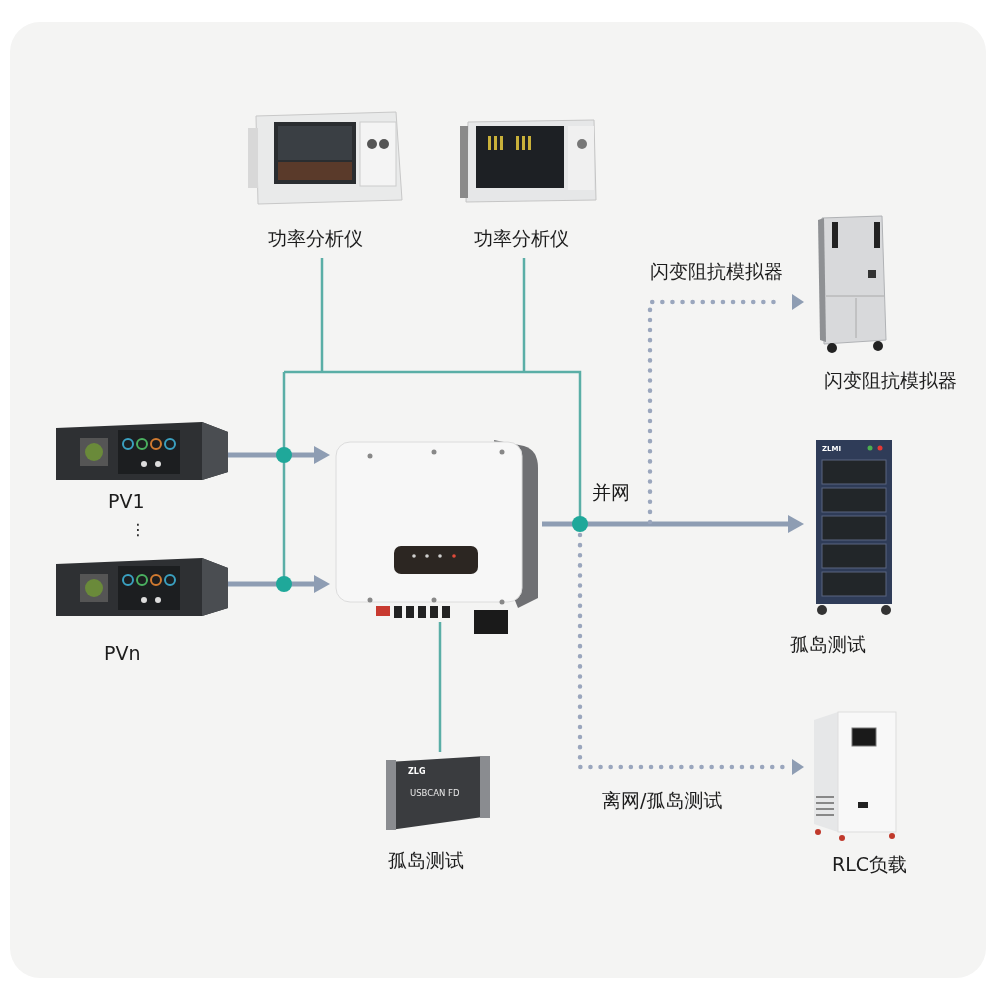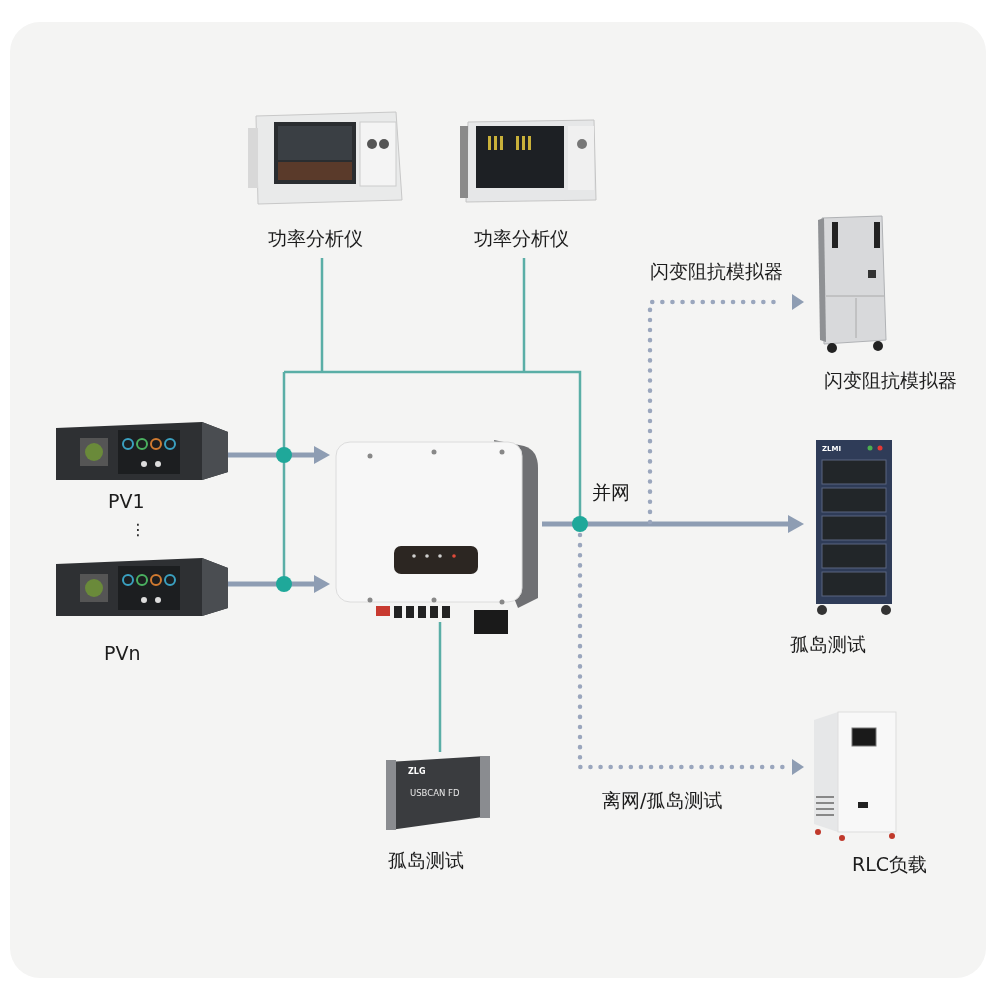--- a/index.html
+++ b/index.html
@@ -185,14 +185,14 @@
       <rect x="4" y="94" width="18" height="2"></rect>
       <rect x="4" y="100" width="18" height="2"></rect>
       <rect x="4" y="106" width="18" height="2"></rect>
     </g>
   <rect x="40" y="20" width="24" height="18" fill="#1a1a1a" stroke="#777"></rect>
   <rect x="46" y="94" width="10" height="6" fill="#222"></rect>
   <circle cx="6" cy="124" r="3" fill="#c0392b"></circle>
     <circle cx="30" cy="130" r="3" fill="#c0392b"></circle>
     <circle cx="80" cy="128" r="3" fill="#c0392b"></circle>
 </svg>
-<div class="label" style="left:852px;top:852px">RLC负载</div>
+<div class="label" style="left:832px;top:852px">RLC负载</div>
 <div class="label" style="left:602px;top:788px">离网/孤岛测试</div>
 
 </body></html>

